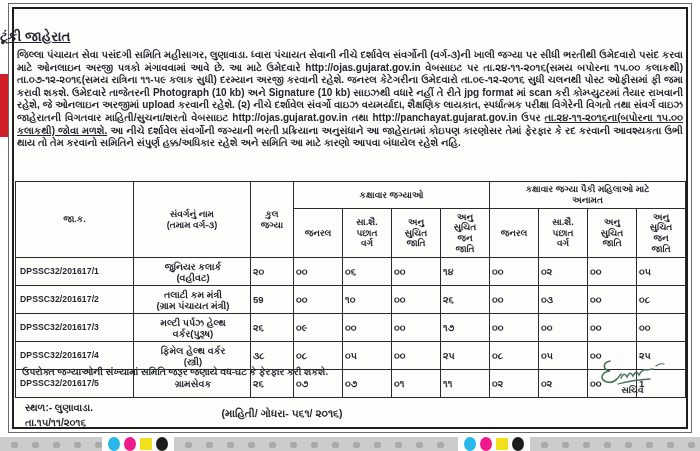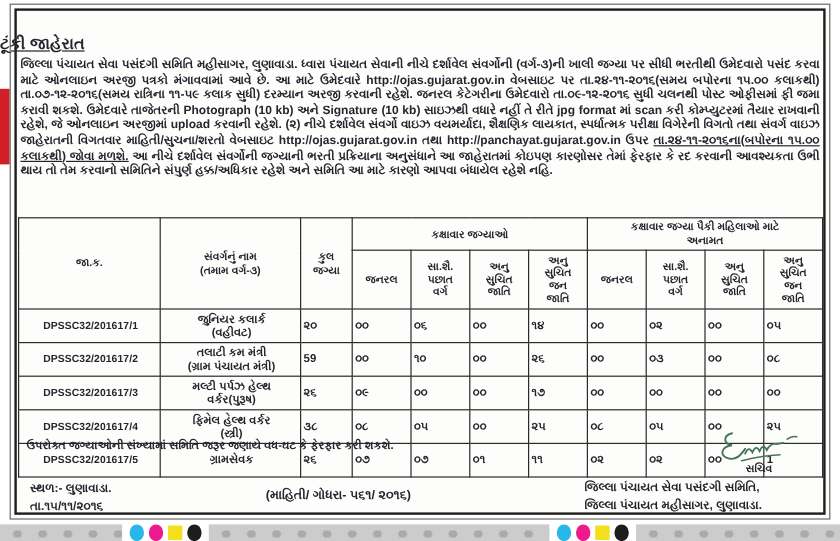--- a/index.html
+++ b/index.html
@@ -23,21 +23,21 @@
     font-size:10px; line-height:12.6px; text-align:justify; font-weight:600;}
   .body-par .bold-underline{text-decoration:underline; font-weight:700;}
   
   .table-wrap{position:absolute; left:15px; top:181px; width:671px;}
   table{border-collapse:collapse; width:100%; table-layout:fixed;}
   th,td{border:1px solid #2a2a2a; white-space:pre-line; font-weight:600; overflow:hidden;}
   thead th{font-size:9px; line-height:10.6px; text-align:center; vertical-align:middle; padding:1px 1px;}
   thead tr.group-row th{height:24px;}
   thead tr.sub-row th{height:46px;}
   tbody td{font-size:9.5px; line-height:11px; vertical-align:middle; padding:1px 2px; height:25px;}
-  td.sr{font-size:8.6px; font-weight:700; text-align:center; padding-left:4px; letter-spacing:0.1px;}
+  td.sr{font-size:8.6px; font-weight:700; text-align:left; padding-left:4px; letter-spacing:0.1px;}
   td.name{text-align:center; padding-left:4px;}
   td.val{text-align:left;}
   .note{position:absolute; left:22px; top:366px; font-size:9.5px; font-weight:700;}
   
   .sig{position:absolute; left:575px; top:358px; width:115px; text-align:center;}
   .sig svg{display:block; margin:0 auto;}
   .sig-label{font-size:9px; font-weight:700; margin-top:-3px;}
   .footer-place{position:absolute; left:25px; top:401px; font-size:10px; font-weight:700; line-height:14.5px;}
   .footer-ref{position:absolute; left:172px; top:407px; width:220px; text-align:center; font-size:10.5px; font-weight:700;}
   .footer-org{position:absolute; left:487px; top:400px; font-size:10px; font-weight:700; line-height:14.5px;}
@@ -202,24 +202,20 @@
     <div class="sig-label">સચિવ</div>
   </div>
 
   <div class="footer-place">
     <div>સ્થળ:- લુણાવાડા.</div>
     <div>તા.૧૫/૧૧/૨૦૧૬</div>
   </div>
 
   <div class="footer-ref">(માહિતી/ ગોધરા- ૫૬૧/ ૨૦૧૬)</div>
 
-  <div class="footer-org">
-    <div>જિલ્લા પંચાયત સેવા પસંદગી સમિતિ,</div>
-    <div>જિલ્લા પંચાયત મહીસાગર, લુણાવાડા.</div>
-  </div>
 
   <div class="strip">
     <div class="strip-gray" style="width:102px"></div>
     <div class="strip-white cmyk-cluster" style="width:72px">
         <div class="dot" style="background: rgb(41, 182, 232);"></div>
         <div class="dot" style="background: rgb(236, 26, 140);"></div>
         <div class="dot square" style="background: rgb(242, 224, 28);"></div>
         <div class="dot" style="background: rgb(29, 29, 27);"></div>
       </div>
     <div class="strip-gray" style="width:284px"></div>

